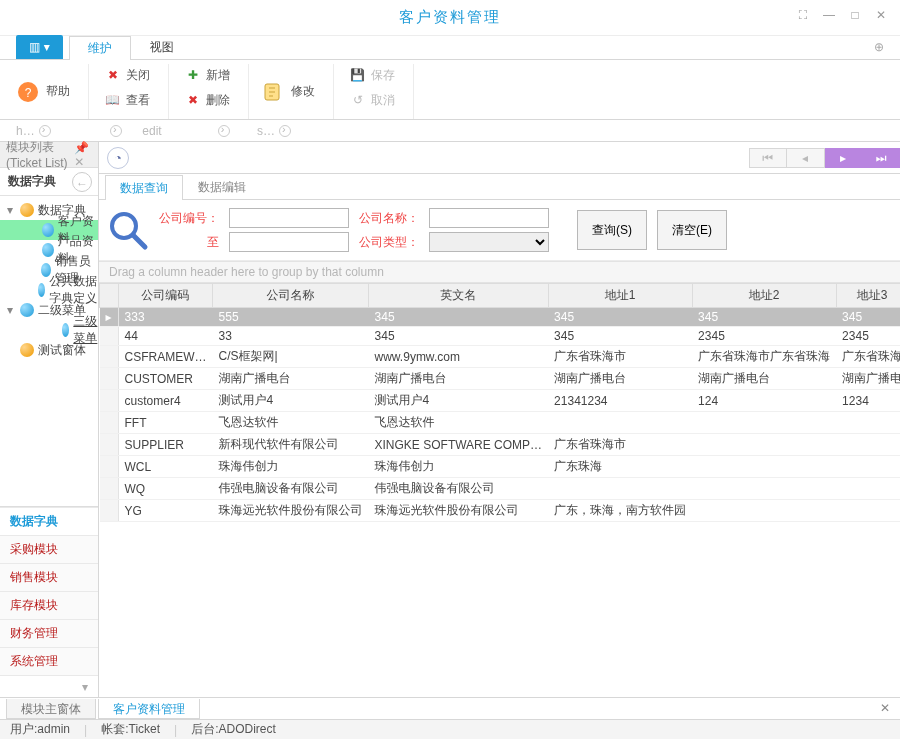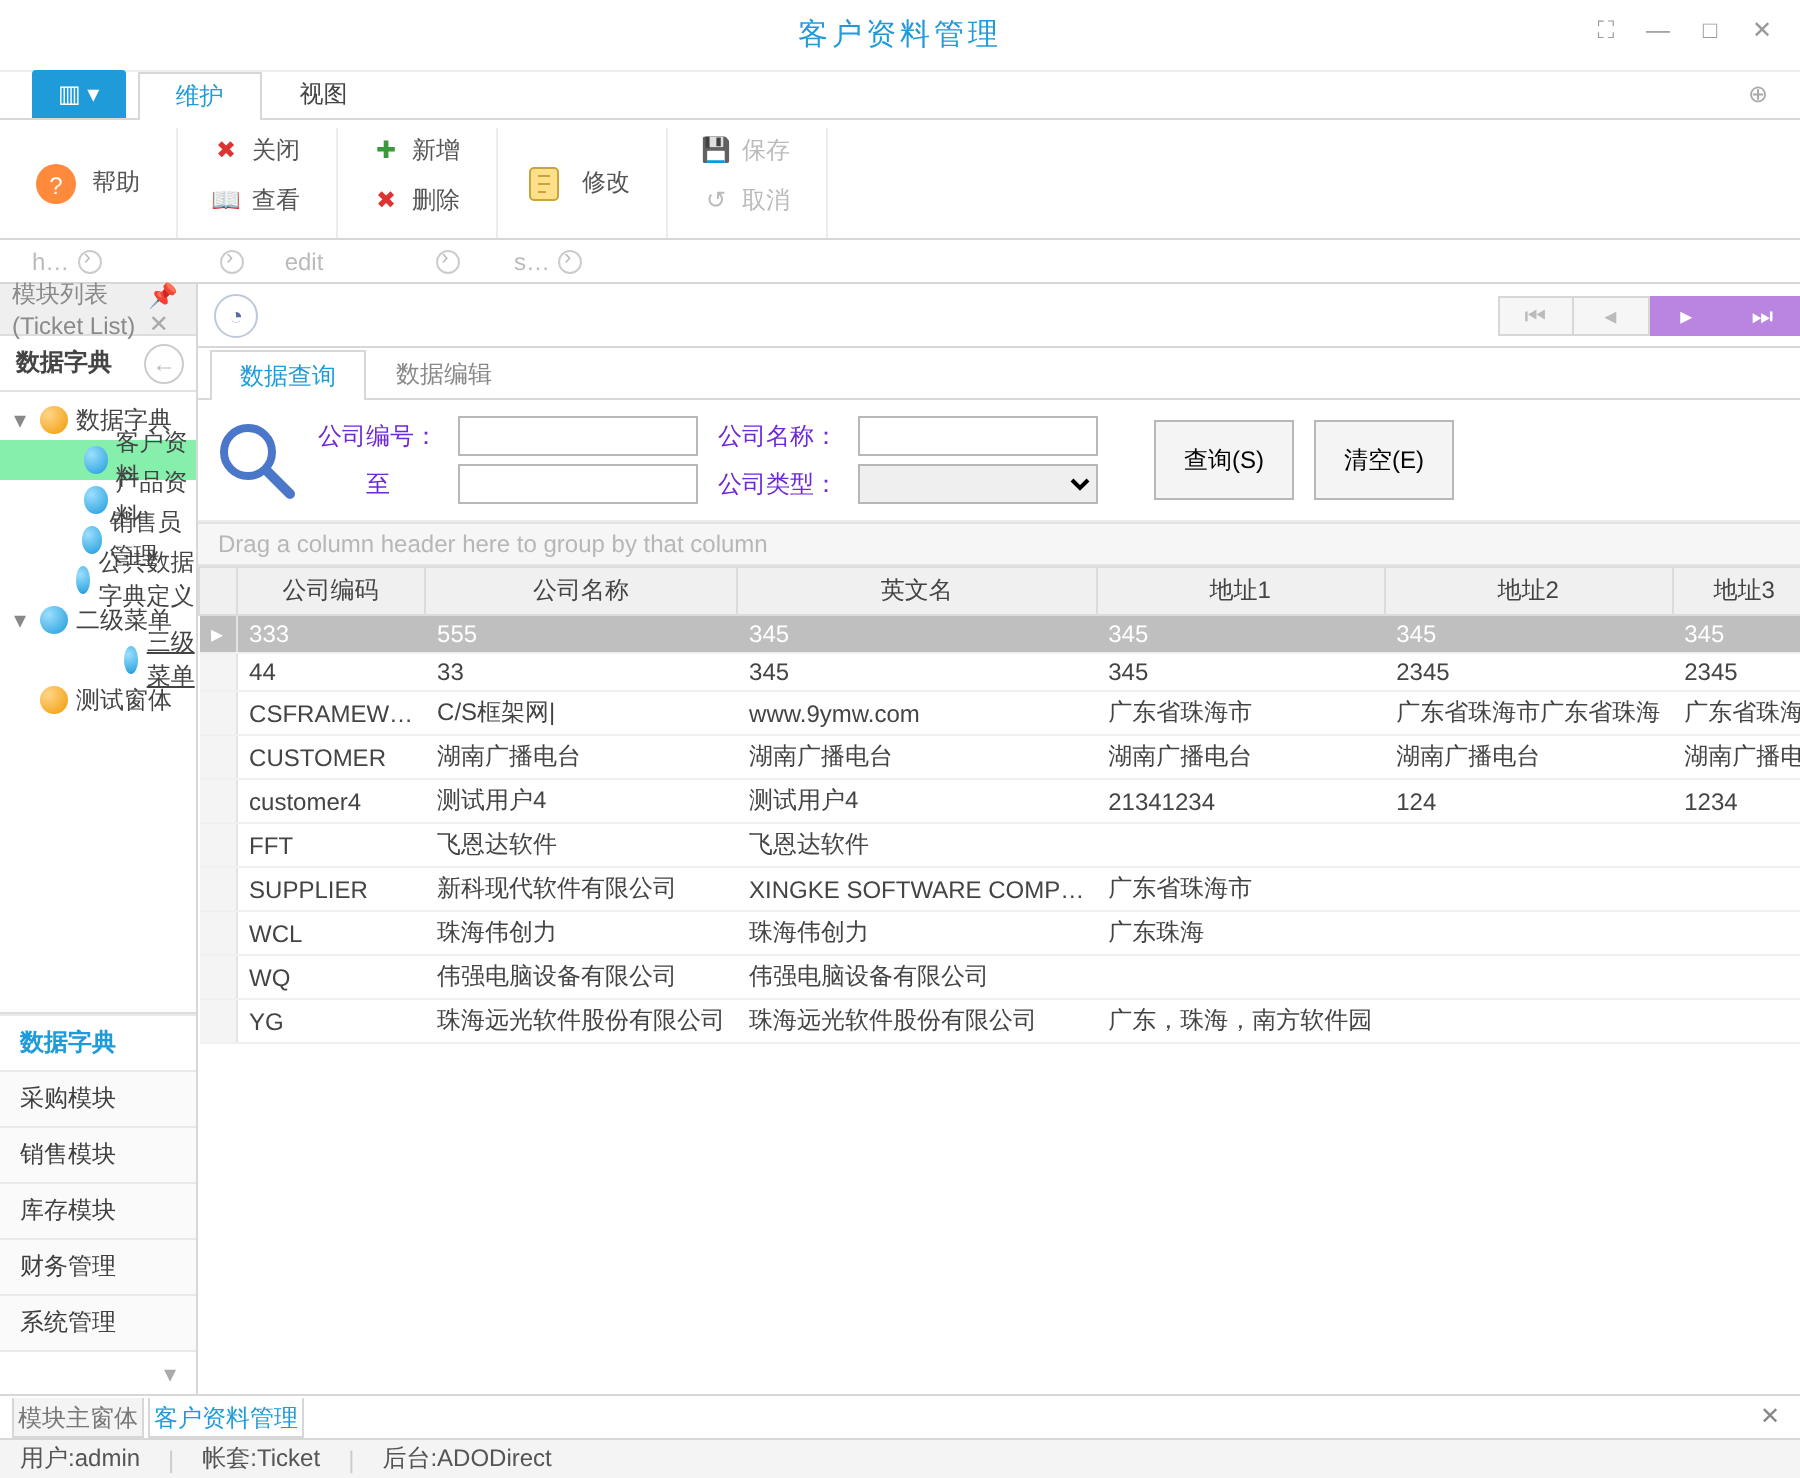--- a/index.html
+++ b/index.html
@@ -45,57 +45,57 @@
 .tree-node { display: flex; align-items: center; height: 20px; padding-left: 6px; cursor: pointer; gap: 4px; color: #444; }
 .tree-node.l1 { padding-left: 4px; }
 .tree-node.l2 { padding-left: 28px; }
 .tree-node.l3 { padding-left: 52px; text-decoration: underline; }
 .tree-node.selected { background: #86efac; }
 .tree-node .exp { width: 12px; color: #888; text-align:center; }
 .tree-node .bullet { width:14px; height:14px; border-radius:50%; background: radial-gradient(circle at 30% 30%, #9cdfff, #1e9bd8); display:inline-block; }
 .tree-node .bullet.orange { background: radial-gradient(circle at 30% 30%, #ffd58a, #ef9a00); }
 
 .side-groups { border-top: 1px solid #ddd; }
-.side-group { height: 28px; border-top: 1px solid #e9e9e9; display: flex; align-items: center; padding: 0 10px; cursor: pointer; color: #404040; background:#fafafa; }
+.side-group { height: 28px; border-top: 1px solid #e9e9e9; display: flex; align-items: center; padding: 0 10px; cursor: pointer; color: #b91c1c; background:#fafafa; }
 .side-group.active { color: #1e9bd8; font-weight: bold; background:#fff; }
 .side-more { height: 22px; display:flex; align-items:center; justify-content:flex-end; padding-right:10px; color:#aaa; cursor:pointer; border-top:1px solid #e9e9e9; }
 
 
 .content { flex: 1; display: flex; flex-direction: column; }
 .content-top { height: 32px; border-bottom: 1px solid #d7d7d7; display:flex; align-items:center; padding:0 8px; gap:8px; }
 .nav-gear { width:22px; height:22px; border-radius:50%; border:1px solid #bfc8de; display:flex; align-items:center; justify-content:center; color:#5a6aa3; cursor:pointer; }
 .navbtns { margin-left:auto; display:flex; }
 .navbtn { width:38px; height:20px; border:1px solid #d7d7d7; border-left:none; display:flex; align-items:center; justify-content:center; color:#bbb; cursor:pointer; background:#f6f6f6; }
 .navbtn:first-child { border-left:1px solid #d7d7d7; }
 .navbtn.accent { background:#b985e0; color:#fff; border-color:#b985e0; }
 
 .inner-tabs { display:flex; height:26px; padding-left:6px; border-bottom:1px solid #d7d7d7; }
 .inner-tab { padding:0 14px; line-height:24px; border:1px solid transparent; border-bottom:none; color:#888; cursor:pointer; }
 .inner-tab.active { color:#1e9bd8; border-color:#d7d7d7; background:#fff; position:relative; top:1px; }
 
 .search-panel { padding:8px 8px; display:flex; align-items:center; gap:10px; border-bottom:1px solid #ececec; }
 .mag { width:42px; height:42px; }
 .search-grid { display:grid; grid-template-columns:auto 120px auto 120px; gap:4px 10px; align-items:center; }
-.search-grid label { text-align:center; color:#6d28d9; }
+.search-grid label { text-align:right; color:#ef4444; }
 .search-grid input, .search-grid select { height:20px; border:1px solid #b8b8b8; padding:0 4px; width:120px; }
 .btns { display:flex; gap:10px; margin-left:18px; }
 .btn { height:40px; padding:0 14px; border:1px solid #b8b8b8; background:#f4f4f4; cursor:pointer; }
 
 .group-hint { height:22px; background:#f6f6f6; color:#b7b7b7; padding:0 10px; display:flex; align-items:center; border-bottom:1px solid #e3e3e3; border-top:1px solid #e3e3e3; }
 
 .grid { flex:1; overflow:auto; }
 table { border-collapse: collapse; width:100%; }
 th { background:#f0f0f0; border:1px solid #dcdcdc; text-align:center; padding:3px 6px; color:#444; font-weight:normal; position:sticky; top:0; }
 td { border-bottom:1px solid #f0f0f0; padding:2px 6px; color:#444; height:18px; white-space:nowrap; overflow:hidden; text-overflow:ellipsis; }
 tr.sel td { background:#bfbfbf; color:#fff; }
 td.rowind { width:18px; background:#f4f4f4; border-right:1px solid #e3e3e3; text-align:center; color:#888; }
 
 
 .doc-tabs { height:22px; border-top:1px solid #d7d7d7; display:flex; align-items:flex-end; padding-left:6px; position:relative; }
-.doc-tab { height:20px; line-height:20px; padding:0 2px; border:1px solid #d7d7d7; border-top:none; background:#f4f4f4; margin-right:2px; color:#777; cursor:pointer; }
+.doc-tab { height:20px; line-height:20px; padding:0 14px; border:1px solid #d7d7d7; border-top:none; background:#f4f4f4; margin-right:2px; color:#777; cursor:pointer; }
 .doc-tab.active { background:#fff; color:#1e9bd8; }
 .doc-tabs .close { position:absolute; right:10px; top:3px; color:#888; cursor:pointer; }
 
 
 .statusbar { height:20px; background:#f4f4f4; border-top:1px solid #d7d7d7; display:flex; align-items:center; padding:0 10px; gap:14px; color:#555; }
 .statusbar .sep { color:#ccc; }
 </style>
 </head>
 <body>
 

